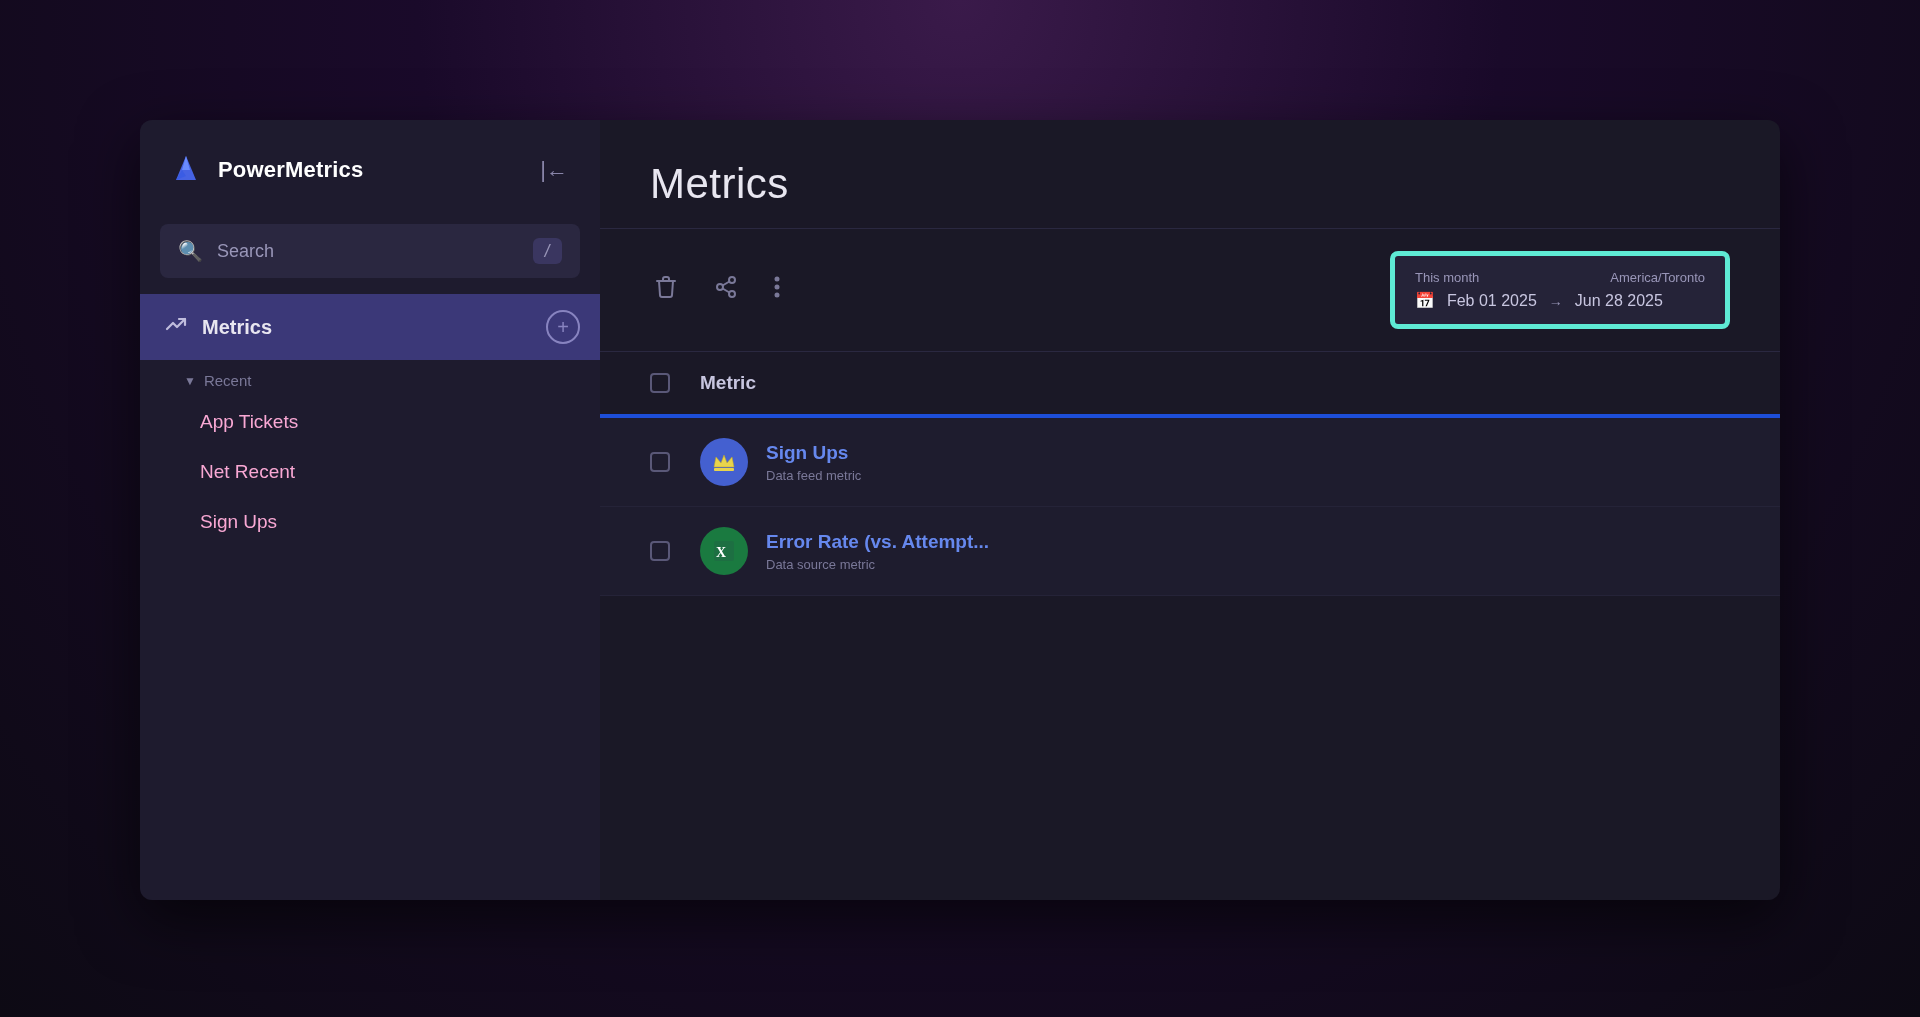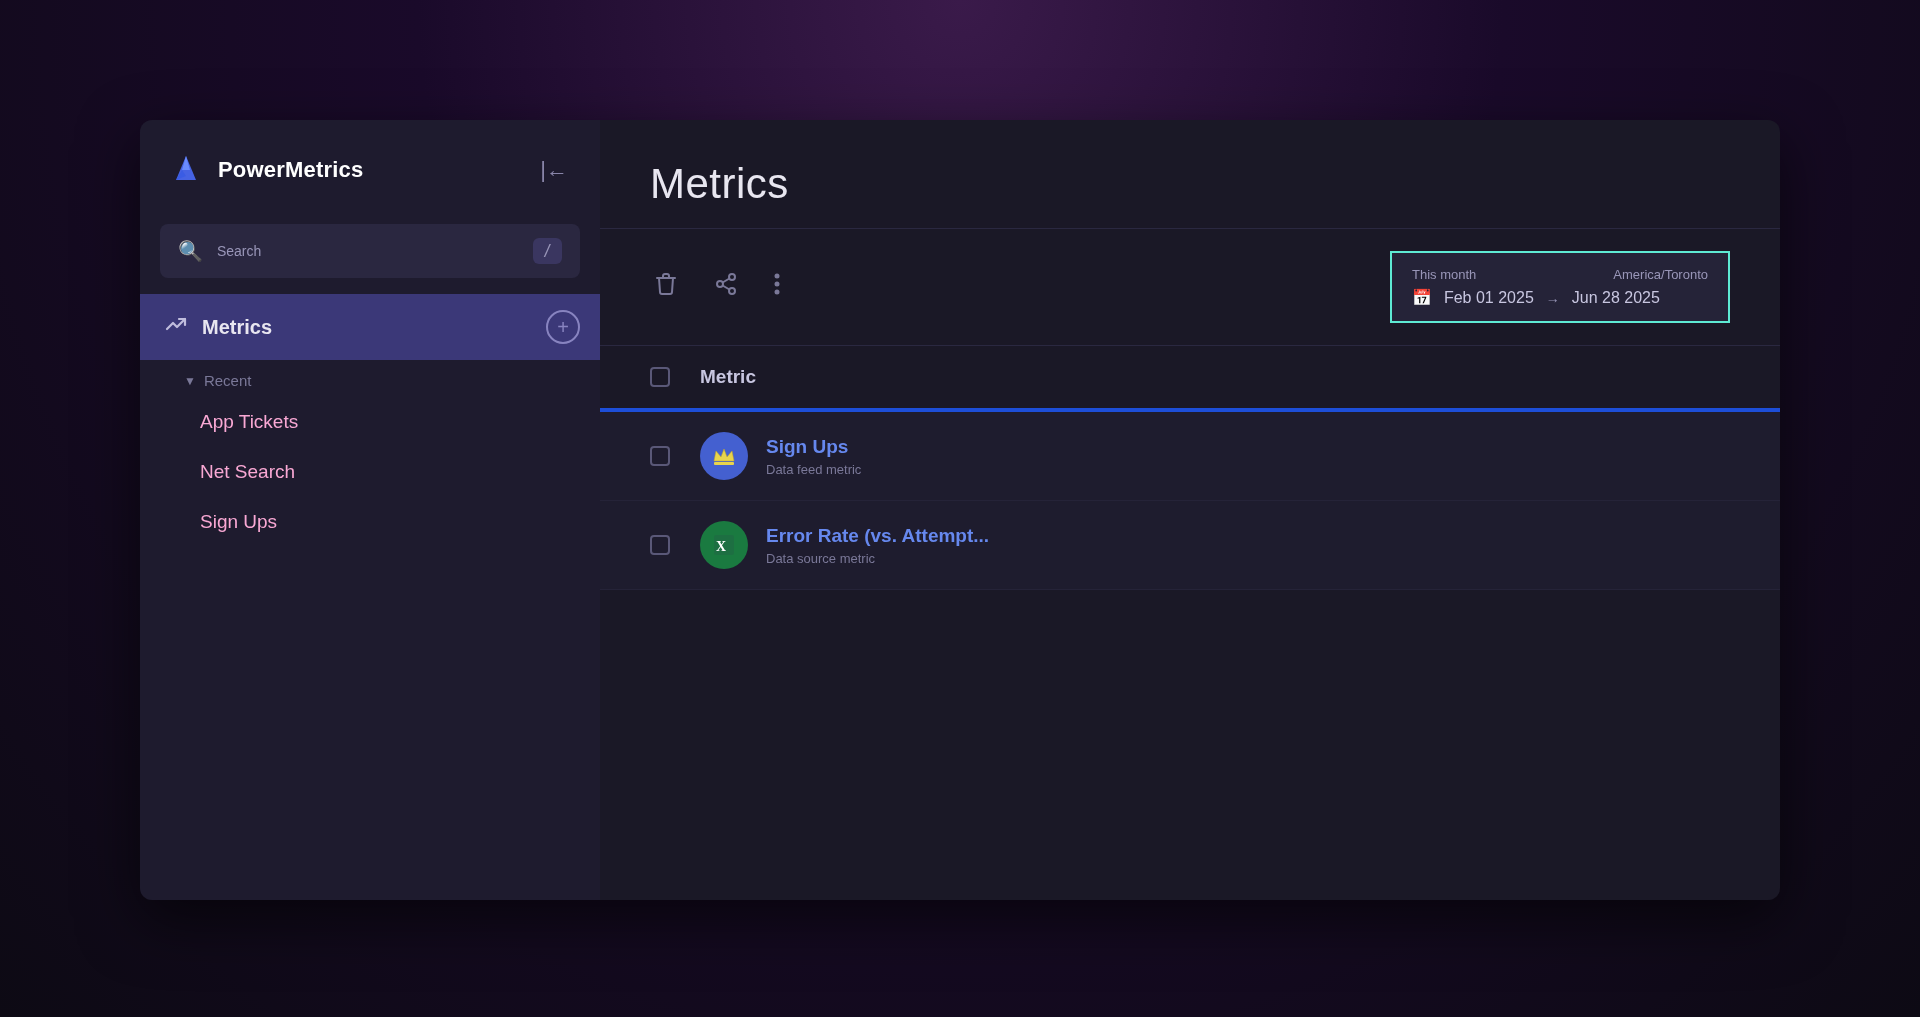--- a/index.html
+++ b/index.html
@@ -105,21 +105,21 @@
       gap: 14px;
     }
 
     .search-icon-wrap {
       color: #9996b8;
       font-size: 20px;
     }
 
     .search-label {
       color: #9996b8;
-      font-size: 14px;
+      font-size: 18px;
     }
 
     .search-shortcut {
       background: #3a3660;
       border-radius: 6px;
       padding: 4px 10px;
       color: #9996b8;
       font-size: 15px;
       font-family: monospace;
     }
@@ -227,22 +227,22 @@
 
     .toolbar-icon-btn {
       color: #7a7898;
       font-size: 22px;
       cursor: pointer;
       padding: 4px;
     }
 
     .date-range-btn {
       background: #252338;
-      border: 2px solid #5eead4;
-      border-radius: 0;
+      border: 5px solid #5eead4;
+      border-radius: 8px;
       padding: 14px 20px;
       display: flex;
       flex-direction: column;
       gap: 6px;
       cursor: pointer;
       min-width: 340px;
     }
 
     .date-range-top {
       display: flex;
@@ -408,21 +408,21 @@
           <span>+</span>
         </div>
       </div>
 
       <div class="recent-label">
         <span class="chevron-down">▼</span>
         <span>Recent</span>
       </div>
 
       <div class="sub-nav-item">App Tickets</div>
-      <div class="sub-nav-item">Net Search</div>
+      <div class="sub-nav-item">Net Recent</div>
       <div class="sub-nav-item">Sign Ups</div>
 
     </div>
 
     <div class="main-content">
 
       <div class="content-header">
         <h1 class="page-title">Metrics</h1>
       </div>
 

